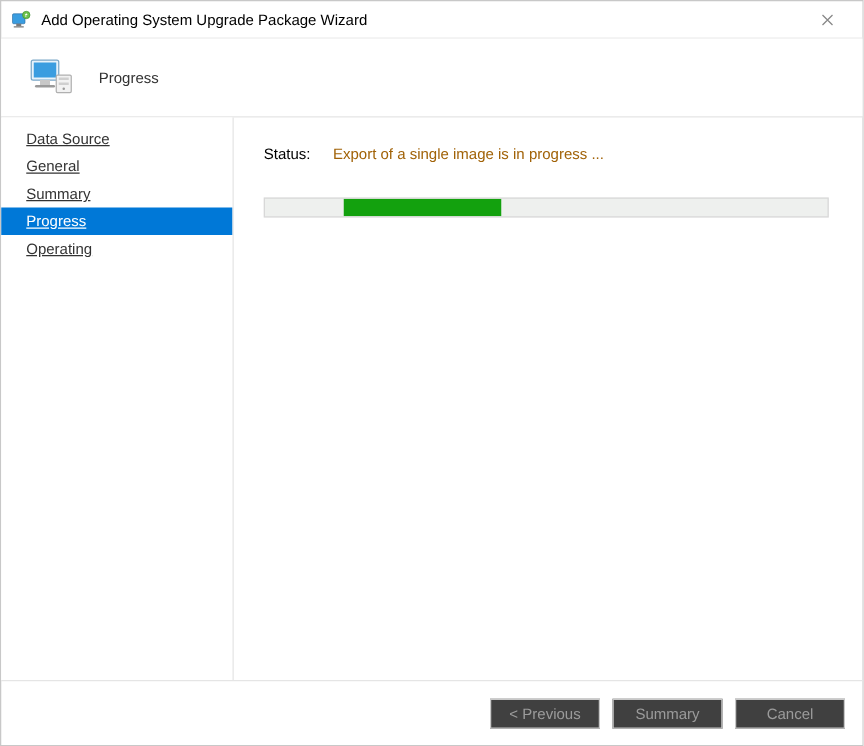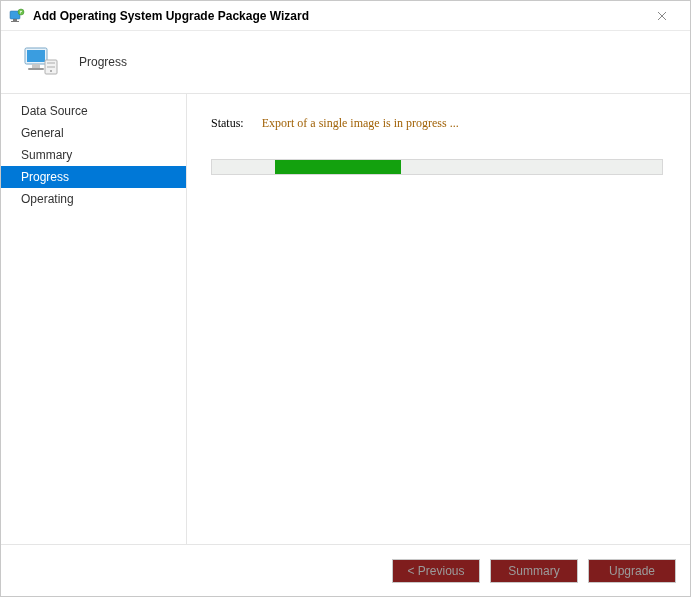--- a/index.html
+++ b/index.html
@@ -1,36 +1,36 @@
 <!DOCTYPE html>
 <html><head>
   <meta charset="utf-8">
   <style>
     * { box-sizing: border-box; margin: 0; padding: 0; }
     html, body { width: 691px; height: 597px; font-family: "Segoe UI", Tahoma, sans-serif; font-size: 12px; color: #333; background: #fff; }
     .window { width: 691px; height: 597px; border: 1px solid #c8c8c8; display: flex; flex-direction: column; background: #fff; }
-    .titlebar { height: 30px; display: flex; align-items: center; padding: 0 8px; border-bottom: 1px solid #eaeaea; font-weight: bold; }
+    .titlebar { height: 30px; display: flex; align-items: center; padding: 0 8px; border-bottom: 1px solid #eaeaea; }
     .title-icon { width: 16px; height: 16px; margin-right: 8px; display: inline-flex; align-items: center; justify-content: center; }
     .title-text { font-size: 12px; color: #000; flex: 1; }
     .title-close { width: 40px; height: 28px; display: flex; align-items: center; justify-content: center; color: #bbb; }
     .header { height: 62px; display: flex; align-items: center; padding: 0 20px; background: #fff; }
     .header-icon { width: 40px; height: 40px; margin-right: 18px; }
     .header-title { font-size: 12px; color: #333; }
     .body { flex: 1; display: flex; border-top: 1px solid #e5e5e5; min-height: 0; }
     .sidebar { width: 185px; background: #fff; padding-top: 6px; border-left: none; }
-    .sidebar-item { height: 22px; line-height: 22px; padding-left: 20px; font-size: 12px; color: #333; cursor: default; }
+    .sidebar-item { height: 22px; line-height: 22px; padding-left: 20px; font-size: 12px; color: #333; cursor: default; text-decoration: underline; }
     .sidebar-item.selected { background: #0078d7; color: #fff; }
     .main { flex: 1; padding: 22px 24px 0 24px; border-left: 1px solid #e5e5e5; }
-    .status-row { display: flex; gap: 18px; margin-bottom: 28px; font-size: 12px; font-family: Liberation Serif, serif; }
+    .status-row { display: flex; gap: 18px; margin-bottom: 28px; font-size: 12px; }
     .status-label { color: #000; }
     .status-value { color: #a16207; }
     .progress-track { width: 100%; max-width: 452px; height: 16px; background: #eef0ee; border: 1px solid #d8d8d8; position: relative; overflow: hidden; }
     .progress-fill { position: absolute; top: 0; bottom: 0; background: #13a10e; }
     .footer { height: 52px; border-top: 1px solid #e5e5e5; display: flex; align-items: center; justify-content: flex-end; padding-right: 14px; gap: 10px; }
-    .btn { width: 88px; height: 24px; border: 1px solid #c8c8c8; background: #7f1d1d; font-size: 12px; color: #9b9b9b; display: inline-flex; align-items: center; justify-content: center; }
+    .btn { width: 88px; height: 24px; border: 1px solid #c8c8c8; background: #404040; font-size: 12px; color: #9b9b9b; display: inline-flex; align-items: center; justify-content: center; }
     .btn[disabled] { pointer-events: none; }
     svg { display: block; }
   </style>
 </head>
 <body>
 
 <div class="window">
 
   <div class="titlebar">
     <span class="title-icon">
@@ -84,16 +84,16 @@
       <div class="progress-track">
         <div class="progress-fill" style="left:14%;width:28%;"></div>
       </div>
     </div>
 
   </div>
 
   <div class="footer">
     <button class="btn" disabled="">&lt; Previous</button>
     <button class="btn" disabled="">Summary</button>
-    <button class="btn" disabled="">Upgrade</button>
+    <button class="btn" disabled="">Cancel</button>
   </div>
 
 </div>
 
 </body></html>

